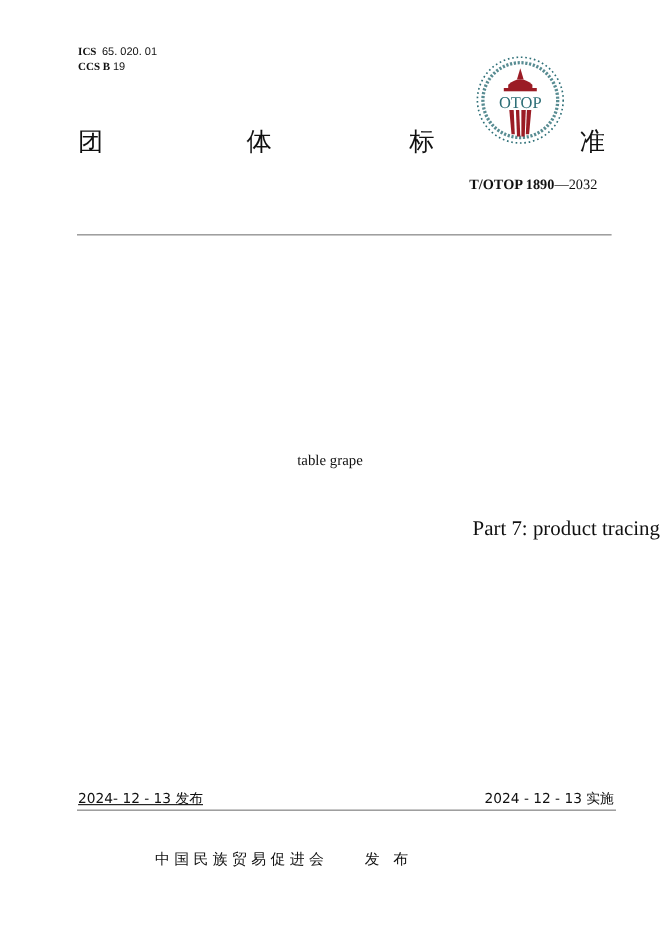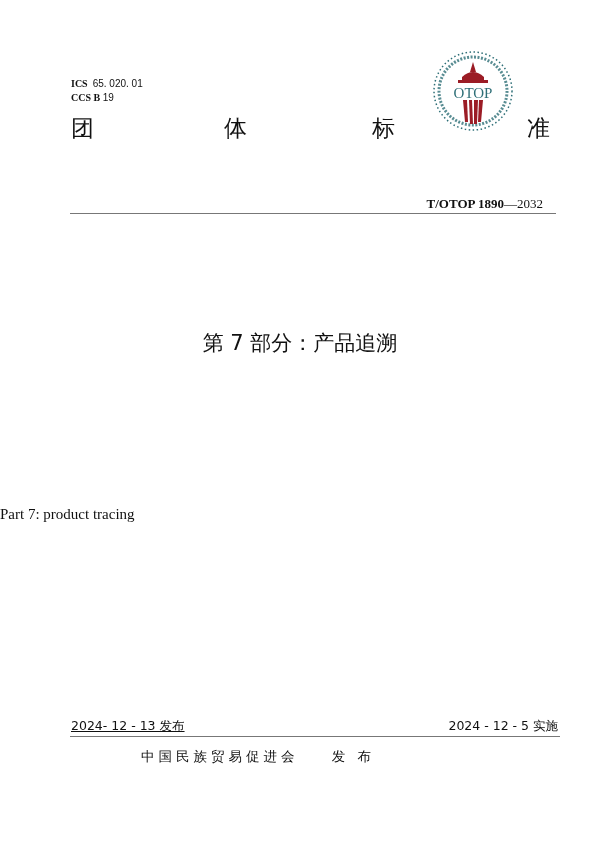--- a/index.html
+++ b/index.html
@@ -1,31 +1,31 @@
 <!DOCTYPE html>
 <html><head>
 <meta charset="utf-8">
 <style>
   html, body { margin: 0; padding: 0; background: #ffffff; }
   body { width: 600px; height: 849px; position: relative; overflow: hidden; color: #111; }
   .abs { position: absolute; }
-  .serif { font-family: "Liberation Serif", "DejaVu Serif", serif; margin-top: 36px; }
+  .serif { font-family: "Liberation Serif", "DejaVu Serif", serif; }
   .ics { left: 71px; top: 41px; font-size: 10px; line-height: 14px; }
   .ics b { font-weight: bold; }
   .ics span.n { font-family: "Liberation Sans", sans-serif; font-size: 10px; }
   .logo { left: 432px; top: 50px; width: 82px; height: 82px; }
   .std-char { top: 113px; font-size: 23px; font-family: "DejaVu Sans", sans-serif; color: #111; }
   .code { right: 57px; top: 160px; font-size: 13px; }
   .code b { font-weight: bold; }
   .rule { left: 70px; width: 486px; height: 1px; background: #777; }
   .title-cn { left: 0; width: 600px; text-align: center; font-family: "DejaVu Sans", sans-serif; font-size: 21px; line-height: 31px; top: 328px; color: #111; }
   .title-en { left: 40px; width: 520px; text-align: center; font-size: 13.5px; line-height: 19px; top: 409px; }
-  .part-en { left: 0; width: 600px; text-align: left; font-size: 15px; top: 470px; }
+  .part-en { left: 0; width: 600px; text-align: right; font-size: 19px; top: 470px; }
   .date { top: 718px; font-size: 12.5px; font-family: "DejaVu Sans", sans-serif; }
-  .publisher { left: 0; width: 516px; text-align: center; top: 748px; font-size: 13.5px; font-family: "DejaVu Sans", sans-serif; letter-spacing: 4px; }
+  .publisher { left: 0; width: 516px; text-align: center; top: 772px; font-size: 13.5px; font-family: "DejaVu Sans", sans-serif; letter-spacing: 4px; }
 </style>
 </head>
 <body>
 
 <div class="abs ics serif">
   <div><b>ICS</b>&nbsp;&nbsp;<span class="n">65. 020. 01</span></div>
   <div><b>CCS B</b>&nbsp;<span class="n">19</span></div>
 </div>
 
 <div class="abs logo">
@@ -47,28 +47,28 @@
 <div class="abs std-char" style="left:71px;">团</div>
 <div class="abs std-char" style="left:224px;">体</div>
 <div class="abs std-char" style="left:372px;">标</div>
 <div class="abs std-char" style="left:527px;">准</div>
 
 <div class="abs code serif"><b>T/OTOP 1890</b><span>—2032</span></div>
 
 <div class="abs rule" style="top:213px;"></div>
 
 <div class="abs title-cn">
-  <div>第 7 部分：产品追溯</div>
 </div>
 
 <div class="abs title-en serif">
+  <div>table grape</div>
 </div>
 
 <div class="abs part-en serif">Part 7: product tracing</div>
 
 <div class="abs date" style="left:71px;text-decoration:underline;">2024- 12 - 13 发布</div>
-<div class="abs date" style="right:42px;">2024 - 12 - 5 实施</div>
+<div class="abs date" style="right:42px;">2024 - 12 - 13 实施</div>
 
 <div class="abs rule" style="top:736px; left:70px; width:490px;"></div>
 
 <div class="abs publisher">
   <span>中国民族贸易促进会</span>&nbsp;&nbsp;&nbsp;&nbsp;<span>发 布</span>
 </div>
 
 </body></html>

